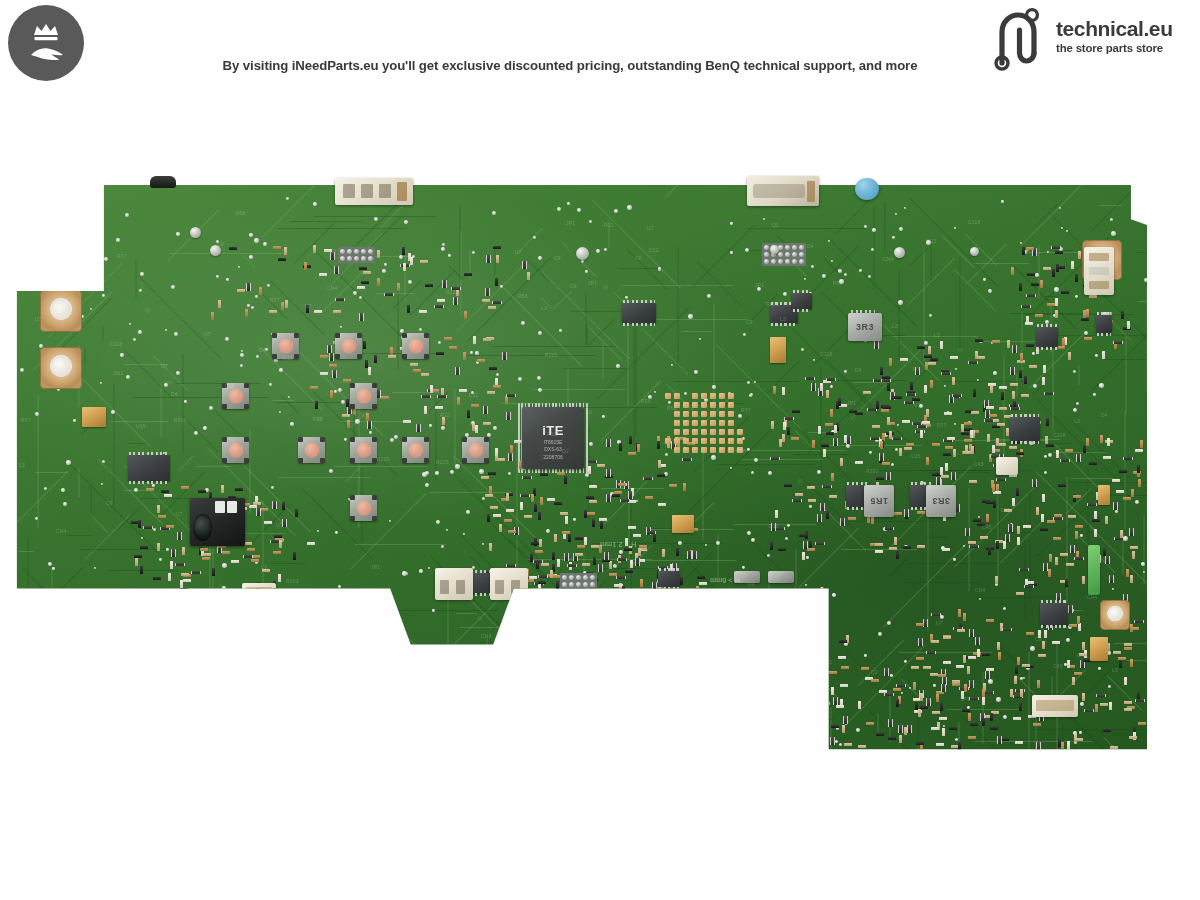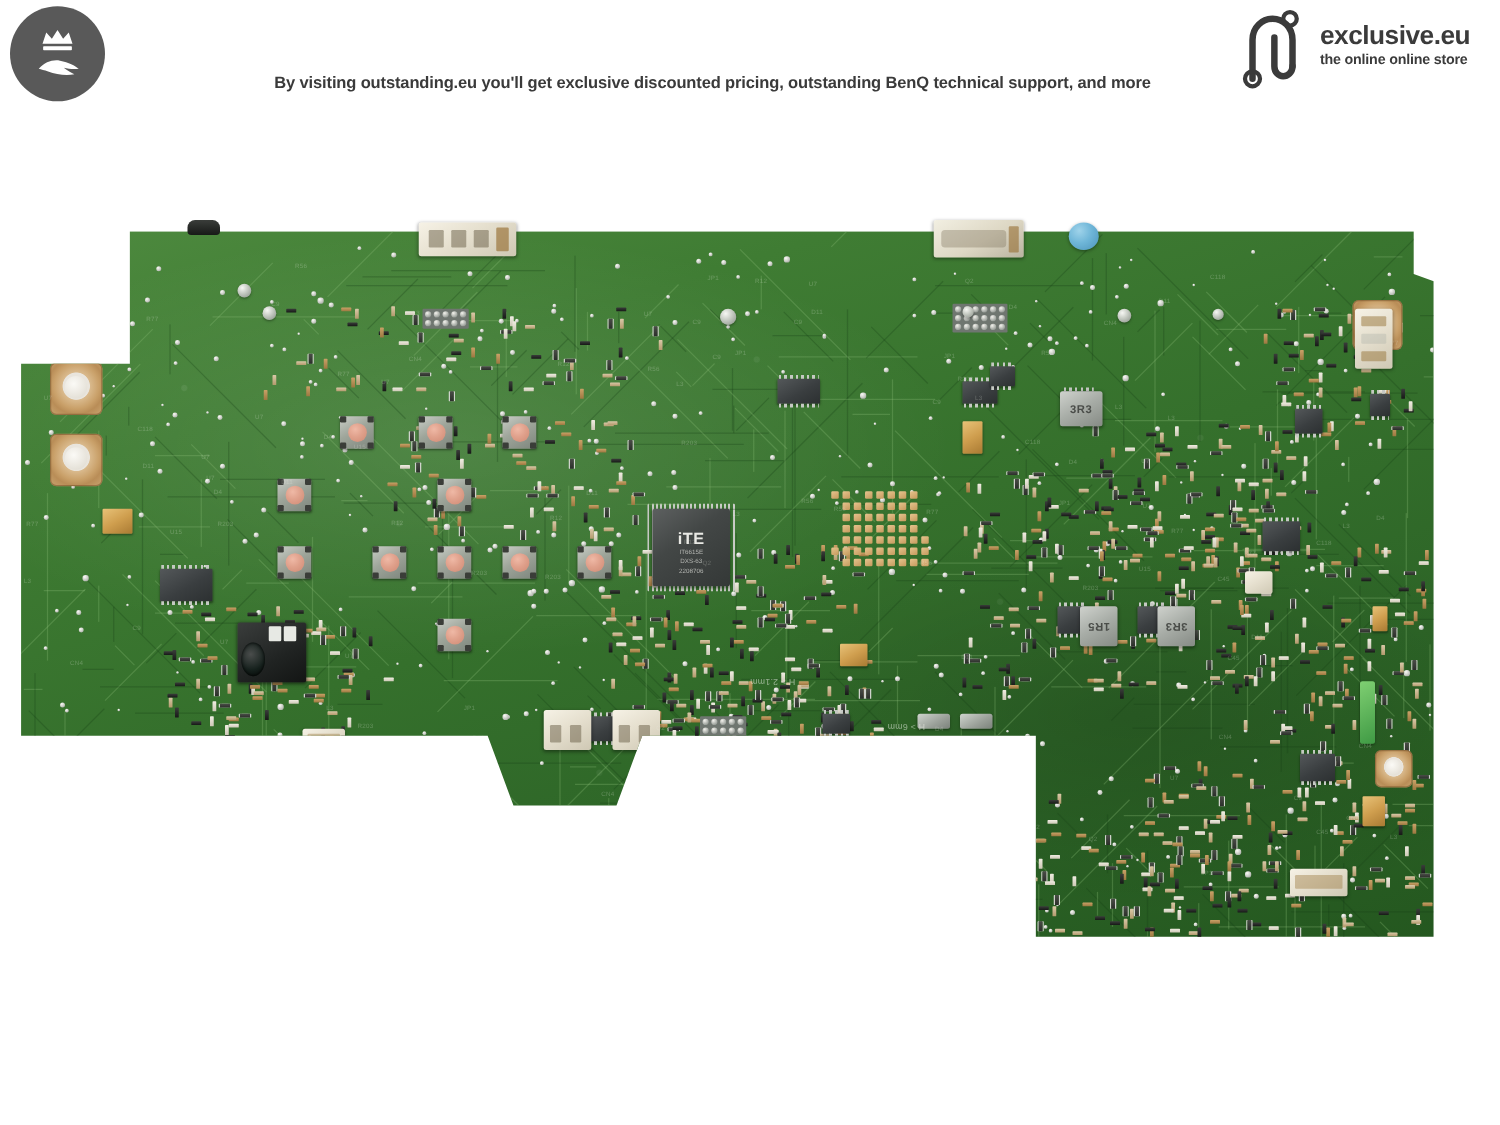--- a/index.html
+++ b/index.html
@@ -372,36 +372,36 @@
         <g fill="#ffffff">
           <path d="M26 30 L29 21 L33.5 26 L38 19 L42.5 26 L47 21 L50 30 Z"></path>
           <rect x="26.5" y="32" width="23" height="3.2" rx="0.6"></rect>
           <path d="M23 50 C28 44.5, 34 42.5, 40 43.5 C47 44.7, 52 47.5, 55 50
                    C51.5 50.6, 47 50.2, 43 49.2 C46 51.4, 49 53.3, 51.5 54.4
                    C45 55.8, 37 54.6, 30.5 52.2 C27.5 51.1, 25 50.6, 23 50 Z"></path>
         </g>
       </svg>
     </div>
 
-    <div class="header-tagline">By visiting outstanding.eu you'll get exclusive discounted pricing, outstanding BenQ technical support, and more</div>
+    <div class="header-tagline">By visiting iNeedParts.eu you'll get exclusive discounted pricing, outstanding BenQ technical support, and more</div>
 
     <div class="brand-logo">
       <div class="brand-mark">
         <svg width="62" height="68" viewBox="0 0 62 68" aria-hidden="true">
           <g fill="none" stroke="#3b3b3b" stroke-width="5.2" stroke-linecap="round">
             <path d="M12 57 L12 26 C12 15.5 20 9 28 9 C36.5 9 44 15.5 44 26 L44 47"></path>
             <path d="M44 47 C44 52 40 55 36.5 55 C33 55 29.5 52 29.5 47 L29.5 24"></path>
           </g>
           <circle cx="12" cy="57" r="6" fill="none" stroke="#3b3b3b" stroke-width="3.4"></circle>
           <circle cx="42" cy="9" r="5.4" fill="none" stroke="#3b3b3b" stroke-width="3.4"></circle>
         </svg>
       </div>
       <div class="brand-text">
-        <div class="brand-name">exclusive.eu</div>
-        <div class="brand-sub">the online online store</div>
+        <div class="brand-name">technical.eu</div>
+        <div class="brand-sub">the store parts store</div>
       </div>
     </div>
   </div>
 
   <div class="photo-stage">
     <div class="board-wrap">
       <div class="board" id="board">
 
       <div class="trace" style="left:42px; top:383px; width:128px;
                  transform:rotate(90deg);"></div>

